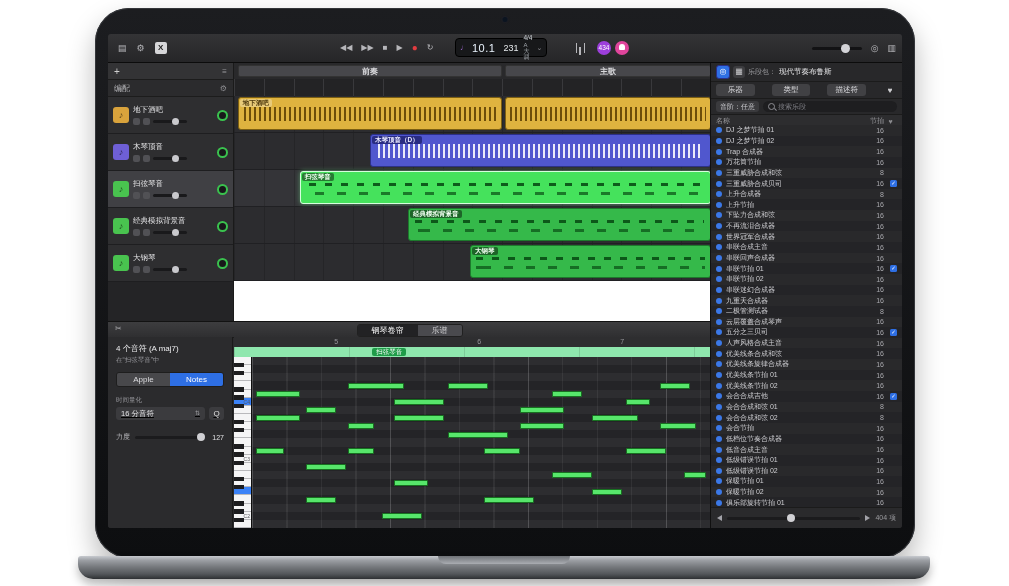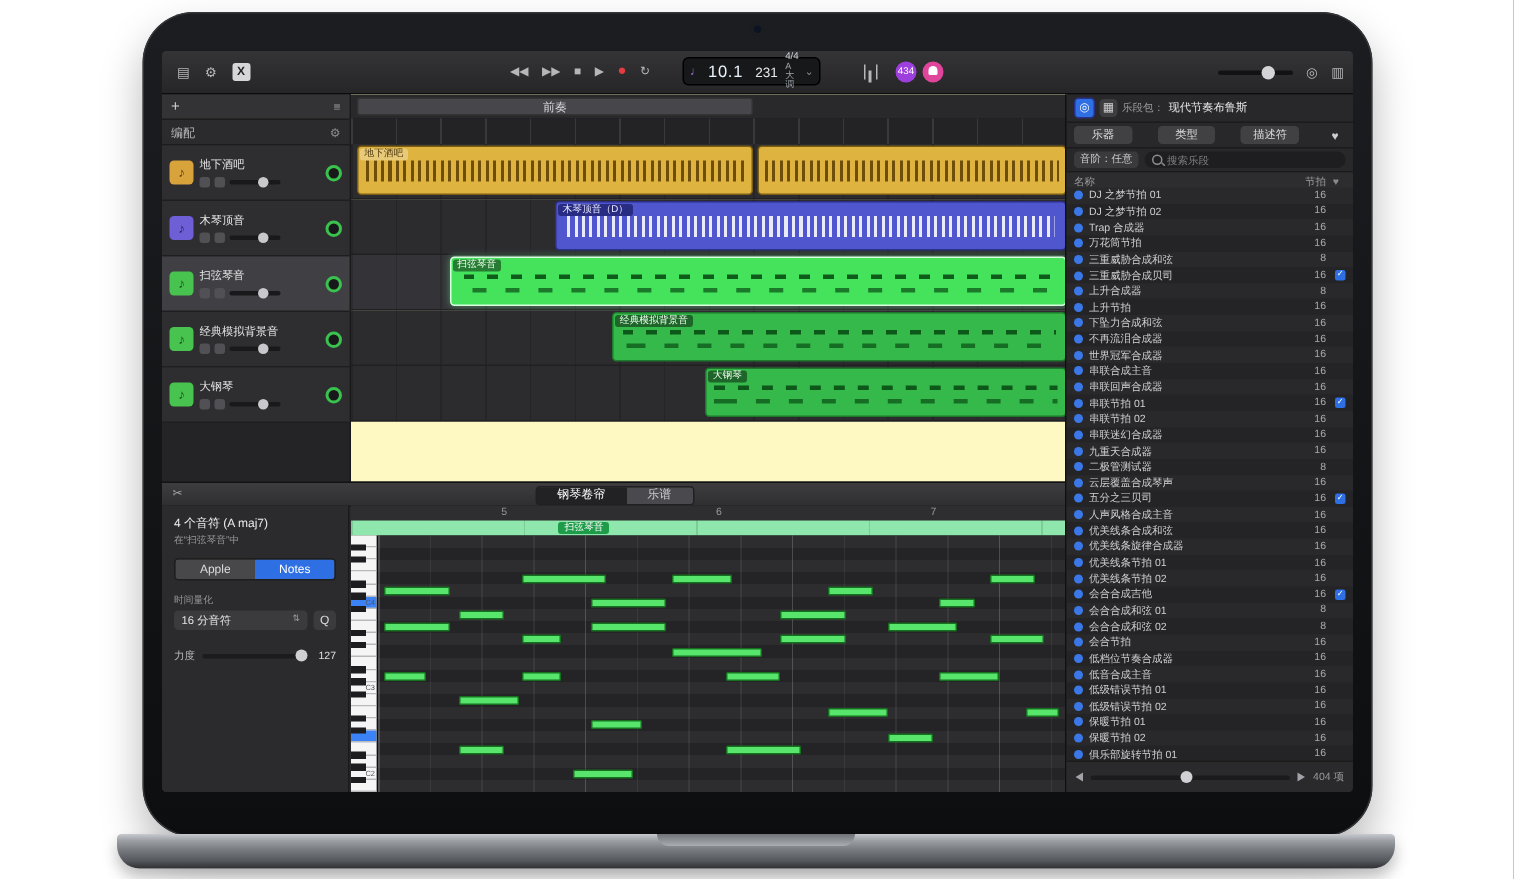--- a/index.html
+++ b/index.html
@@ -50,21 +50,21 @@
   .trow.selected{background:#404044;}
   .ticon{width:16px;height:16px;border-radius:3px;color:rgba(0,0,0,.6);font-size:9px;line-height:16px;text-align:center;flex:none;}
   .tmain{flex:1;min-width:0;}
   .tname{font-size:7.5px;color:#e4e4e6;white-space:nowrap;overflow:hidden;}
   .tctrl{display:flex;align-items:center;gap:3px;margin-top:3px;}
   .tbtn{width:7px;height:7px;border-radius:2px;background:#515155;}
   .tslider{width:34px;height:3px;background:#19191b;border-radius:2px;position:relative;}
   .tslider i{position:absolute;left:55%;top:-2px;width:7px;height:7px;border-radius:50%;background:#c9c9cd;}
   .tknob{width:11px;height:11px;border-radius:50%;background:#18181a;border:2px solid #3ac24e;box-sizing:border-box;flex:none;}
   
-  .arrange{position:absolute;left:126px;right:191px;top:0;bottom:206px;background:#fef9c3;overflow:hidden;}
+  .arrange{position:absolute;left:126px;right:191px;top:0;bottom:206px;background:#ffffff;overflow:hidden;font-weight:bold;}
   .sections{position:absolute;left:0;right:0;top:0;height:16px;background:#29292b;border-bottom:1px solid #1a1a1a;}
   .section{position:absolute;top:2px;height:12px;background:#47474b;border-radius:2px;color:#d9d9dc;font-size:8px;line-height:12px;text-align:center;box-sizing:border-box;border:1px solid #333;}
   .ruler{position:absolute;left:0;right:0;top:16px;height:17px;background:#232325;border-bottom:1px solid #19191b;background-image:repeating-linear-gradient(90deg,#39393c 0 1px,transparent 1px 29.8px);}
   .lanes{position:absolute;left:0;right:0;top:33px;}
   .lane{height:37px;border-bottom:1px solid #202023;background:#2c2c2f;position:relative;box-sizing:border-box;background-image:repeating-linear-gradient(90deg,rgba(0,0,0,.16) 0 1px,transparent 1px 29.8px);}
   .lane-sel{background-color:#343438;}
   .region{position:absolute;top:1px;bottom:2px;border-radius:3px;box-sizing:border-box;overflow:hidden;}
   .region .rwave{position:absolute;left:2%;right:2%;top:30%;bottom:26%;}
   .yellow{background:#dfb33f;border:1px solid #7c5f12;}
   .yellow .rwave{background:repeating-linear-gradient(90deg,rgba(90,60,0,.85) 0 2px,transparent 2px 5px);}
@@ -74,31 +74,31 @@
   .green-selected{background:#45e25c;border:1px solid #d6ffdd;box-shadow:0 0 5px rgba(130,255,160,.45);}
   .green .rwave,.green-selected .rwave{background-image:repeating-linear-gradient(90deg,rgba(8,78,20,.9) 0 7px,transparent 7px 16px),repeating-linear-gradient(90deg,rgba(8,78,20,.7) 0 9px,transparent 9px 22px);background-size:100% 3px,100% 3px;background-position:0 2px,6px 11px;background-repeat:repeat-x;}
   .rlabel{position:absolute;top:1px;left:1px;font-size:6.5px;line-height:8px;padding:0 3px;border-radius:2px;z-index:2;white-space:nowrap;background:rgba(0,0,0,.45);color:#f2fff2;}
   .yellow .rlabel{background:rgba(255,255,255,.3);color:rgba(60,40,0,.9);}
   .blue .rlabel{background:rgba(10,10,70,.55);color:#e9e9ff;}
   .hint{position:absolute;left:0;right:0;bottom:6px;text-align:center;color:#87878d;font-size:9px;}
   
   .editor{position:absolute;left:0;right:191px;bottom:0;height:206px;background:#2b2b2d;border-top:1px solid #121212;}
   .ed-head{position:absolute;left:0;right:0;top:0;height:15px;background:linear-gradient(180deg,#3d3d3f,#2f2f31);border-bottom:1px solid #1b1b1b;}
   .edi{position:absolute;left:7px;top:2px;font-size:8px;color:#a8a8ac;}
-  .ed-tabs{position:absolute;left:50%;transform:translateX(-50%);top:2px;display:flex;border-radius:3px;overflow:hidden;border:1px solid #202020;font-family:Liberation Mono, monospace;}
+  .ed-tabs{position:absolute;left:50%;transform:translateX(-50%);top:2px;display:flex;border-radius:3px;overflow:hidden;border:1px solid #202020;}
   .ed-tab{font-size:8px;line-height:11px;padding:0 14px;background:#4a4a4e;color:#cccccf;white-space:nowrap;}
   .ed-tab.sel{background:#222224;color:#fff;}
   .insp{position:absolute;left:0;top:15px;bottom:0;width:125px;background:#2b2b2d;border-right:1px solid #1a1a1a;padding:6px 8px;box-sizing:border-box;}
   .insp-title{font-size:8px;color:#ededef;}
   .insp-sub{font-size:6.5px;color:#97979c;margin:2px 0 7px;}
   .seg{display:flex;height:13px;border-radius:3px;overflow:hidden;border:1px solid #1e1e1e;}
   .seg span{flex:1;text-align:center;font-size:8px;line-height:13px;background:#48484b;color:#dcdcdf;}
   .seg span.sel{background:#2e6fe4;color:#fff;}
   .insp-label{font-size:6.5px;color:#97979c;margin:9px 0 2px;}
-  .qrow{display:flex;gap:4px;}
+  .qrow{display:flex;gap:4px;text-decoration:underline;}
   .dropdown{flex:1;background:#3b3b3e;border-radius:3px;font-size:7.5px;line-height:13px;height:13px;padding:0 5px;color:#e2e2e4;display:flex;justify-content:space-between;box-sizing:border-box;}
   .dropdown i{color:#9a9a9e;font-style:normal;font-size:6px;}
   .qbtn{width:15px;height:13px;background:#3b3b3e;border-radius:3px;color:#ddd;font-size:8px;text-align:center;line-height:13px;}
   .vrow{display:flex;align-items:center;gap:5px;margin-top:12px;}
   .vrow .lbl{font-size:7px;color:#bcbcc0;white-space:nowrap;}
   .vslid{flex:1;height:3px;background:#1b1b1d;border-radius:2px;position:relative;}
   .vslid i{position:absolute;right:0;top:-2.5px;width:8px;height:8px;border-radius:50%;background:#d0d0d4;}
   .vval{font-size:7px;color:#e0e0e2;width:14px;text-align:right;}
   .pr-nums{position:absolute;left:126px;right:0;top:15px;height:10px;background:#2e2e30;border-bottom:1px solid #1f1f1f;}
   .barnum{position:absolute;top:0;font-size:7px;color:#97979c;line-height:10px;}
@@ -273,20 +273,21 @@
          </div>
        </div>
        <span class="tknob"></span>
      </div>
             </div>
         </div>
 
         <div class="arrange">
           <div id="sections" class="sections">
               <div class="section" style="left:0.8%;width:55.4%">前奏</div>
+              <div class="section" style="left:56.8%;width:43.2%">主歌</div>
             </div>
           <div class="ruler"></div>
           <div id="lanes" class="lanes">
               <div class="lane">
                 <div class="region yellow" style="left:0.8%;width:55.4%">
        <span class="rlabel">地下酒吧</span>
        <span class="rwave"></span>
      </div>
                 <div class="region yellow" style="left:56.8%;width:43.2%">
 

